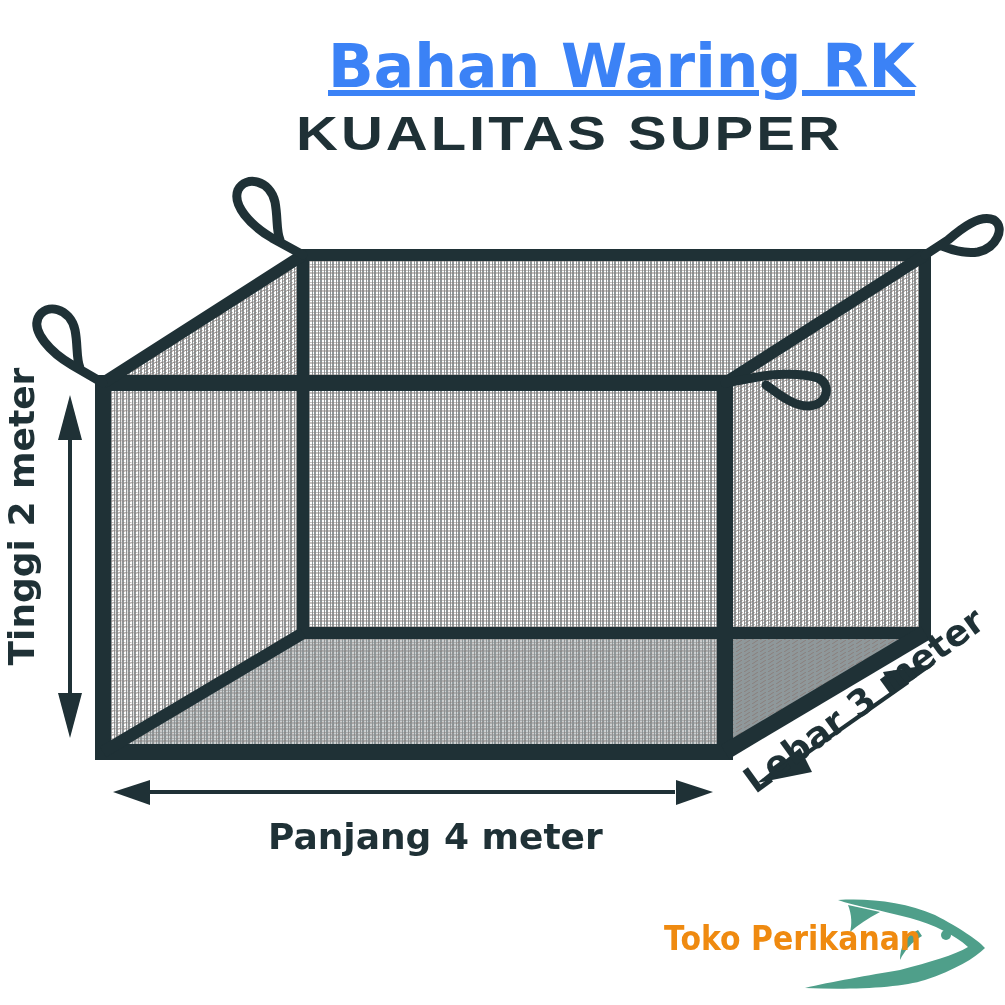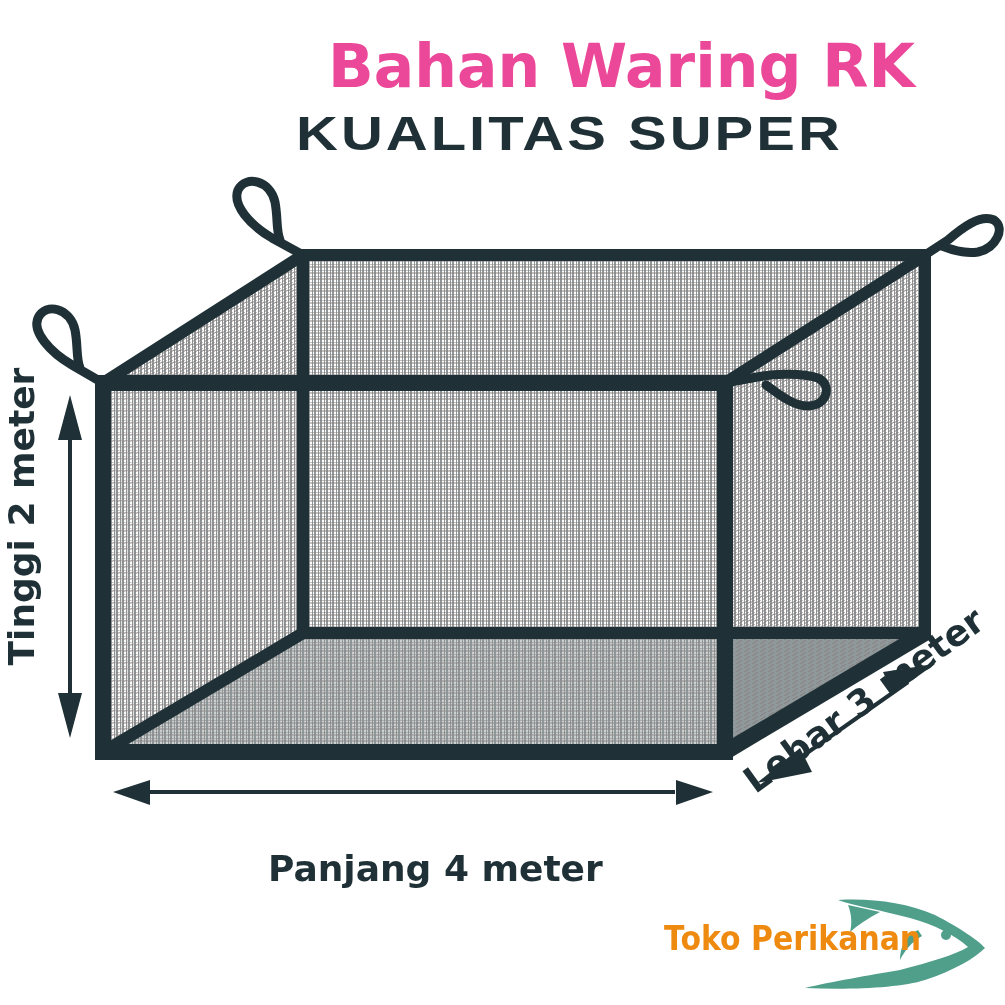--- a/index.html
+++ b/index.html
@@ -1,30 +1,30 @@
 <!DOCTYPE html>
 <html><head>
   <meta charset="utf-8">
   <style>
     html, body { margin: 0; padding: 0; background: #ffffff; }
     body { width: 1005px; height: 1005px; position: relative; overflow: hidden;
            font-family: "DejaVu Sans", sans-serif; }
     .title1 { position: absolute; left: 328px; top: 30px; width: 600px;
               font-family: "DejaVu Sans", sans-serif; font-weight: bold;
-              font-size: 60px; line-height: 72px; color: #ec4899; letter-spacing: 0px; }
+              font-size: 60px; line-height: 72px; color: #3b82f6; letter-spacing: 0px; text-decoration: underline; }
     .title2 { position: absolute; left: 296px; top: 108px; width: 640px;
               font-family: "Liberation Sans", sans-serif; font-weight: bold;
               font-size: 58px; line-height: 62px; color: #1f3136; letter-spacing: 3px;
               transform: scaleY(0.82); transform-origin: top left; }
     svg.scene { position: absolute; left: 0; top: 0; }
     .label { position: absolute; font-family: "DejaVu Sans", sans-serif; font-weight: bold;
              color: #1f3136; white-space: nowrap; }
     .lbl-tinggi { left: -64px; top: 560px; font-size: 36px; transform: rotate(-90deg);
                   transform-origin: center center; width: 170px; text-align: center; }
-    .lbl-panjang { left: 268px; top: 816px; font-size: 36px; margin-top: 32px; }
+    .lbl-panjang { left: 268px; top: 816px; font-size: 36px; }
     .lbl-lebar { left: 760px; top: 760px; font-size: 36px; transform: rotate(-36deg);
                  transform-origin: left bottom; }
     .brand { position: absolute; left: 664px; top: 918px; font-family: "DejaVu Sans", sans-serif;
              font-weight: bold; font-size: 34px; color: #ef8a10; white-space: nowrap;
              transform: scaleX(0.88); transform-origin: left center; }
   </style>
 </head>
 <body>
 
 <div class="title1">Bahan Waring RK</div>

